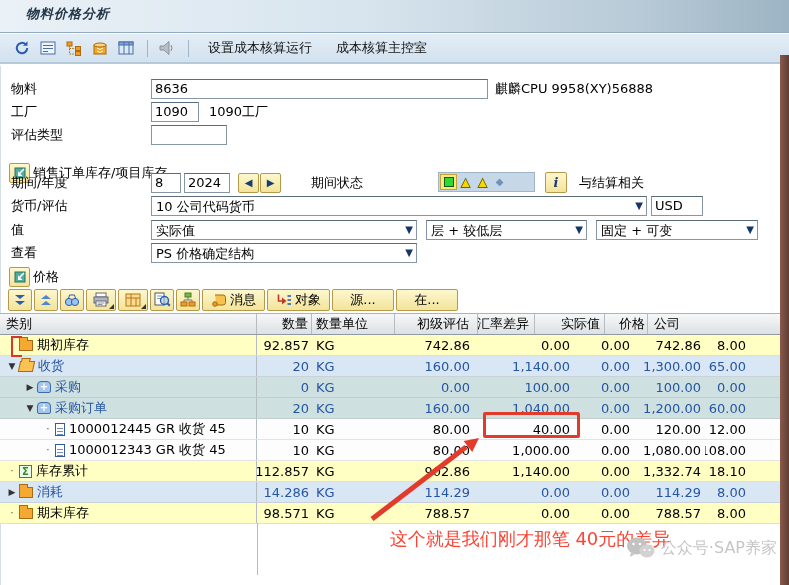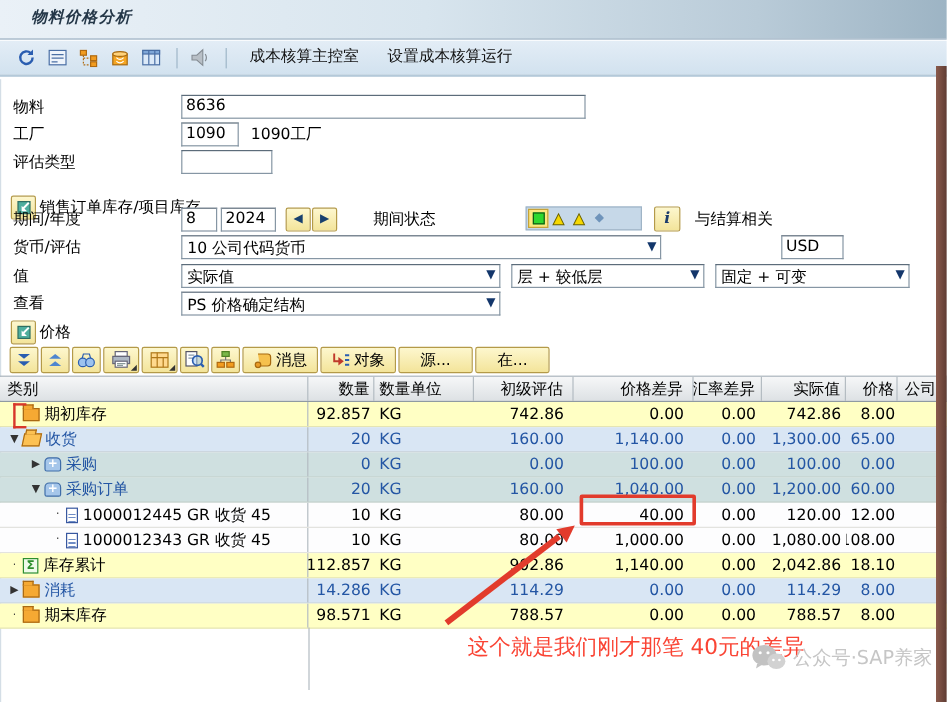--- a/index.html
+++ b/index.html
@@ -142,31 +142,32 @@
       </svg>
   </span>
   <span class="tbsep"></span>
   <span class="tbicon">
     <svg width="18" height="16">
         <path d="M2 6h4l5-4.5v13L6 10H2z" fill="#b8bfc6" stroke="#848b92" stroke-width="0.9"></path>
         <path d="M13 5q2 3 0 6" fill="none" stroke="#848b92"></path>
       </svg>
   </span>
   <span class="tbsep"></span>
+  <span class="tbtextbtn">设置成本核算运行</span>
   <span class="tbtextbtn">成本核算主控室</span>
-  <span class="tbtextbtn">设置成本核算运行</span>
 </div>
 
 <div class="screen-edge"></div>
 
 <div class="content">
 
   <div class="frow" style="top:12px; width:780px;">
     <span class="flabel">物料</span>
     <input class="sapinput" style="left: 150px; width: 337px;" value="8636">
+    <span class="desc" style="left:494px;">麒麟CPU 9958(XY)56888</span>
   </div>
 
   <div class="frow" style="top:35px; width:780px;">
     <span class="flabel">工厂</span>
     <input class="sapinput" style="left: 150px; width: 48px;" value="1090">
     <span class="desc" style="left:208px;">1090工厂</span>
   </div>
 
   <div class="frow" style="top:58px; width:780px;">
     <span class="flabel">评估类型</span>
@@ -204,21 +205,21 @@
       <span class="stile">
           <span class="dia-blue">◆</span>
         </span>
     </span>
     <span class="ybtn infobtn">i</span>
     <span class="flabel" style="left:578px;">与结算相关</span>
   </div>
 
   <div class="frow" style="top:129px; width:780px;">
     <span class="flabel">货币/评估</span>
-    <span class="combo" style="left:150px; width:400px;">
+    <span class="combo" style="left:150px; width:496px;">
       <span>10 公司代码货币</span>
       <span class="arr">▼</span>
     </span>
     <span class="sapinput" style="left:650px; width:52px; display:inline-flex; align-items:center;">USD</span>
   </div>
 
   <div class="frow" style="top:153px; width:780px;">
     <span class="flabel">值</span>
     <span class="combo" style="left:150px; width:266px;">
       <span>实际值</span>
@@ -334,21 +335,20 @@
     <span>在...</span>
   </span>
 </div>
 
 <div class="ptable">
   <div class="thead">
     <div class="cell c-cat">类别</div>
     <div class="cell col-qty">数量</div>
     <div class="cell col-unit">数量单位</div>
     <div class="cell col-prelim">初级评估</div>
-    <div class="cell col-price_diff">价格差异</div>
     <div class="cell col-exch_diff">汇率差异</div>
     <div class="cell col-actual">实际值</div>
     <div class="cell col-price">价格</div>
     <div class="cell col-company">公司</div>
   </div>
   <div>
       <div class="trow bg-yellow tx-black">
         <div class="cell c-cat ind0">
           <span class="exp">·</span>
           <span class="ric ic-folder"></span>
@@ -442,21 +442,21 @@
         <div class="cell c-cat ind0">
           <span class="exp">·</span>
           <span class="ric ic-sigma">Σ</span>
           <span class="rlabel">库存累计</span>
         </div>
         <div class="cell col-qty">112.857</div>
         <div class="cell col-unit">KG</div>
         <div class="cell col-prelim">902.86</div>
         <div class="cell col-price_diff">1,140.00</div>
         <div class="cell col-exch_diff">0.00</div>
-        <div class="cell col-actual">2,042.86</div>
+        <div class="cell col-actual">1,332.74</div>
         <div class="cell col-price">18.10</div>
         <div class="cell col-company"></div>
       </div>
       <div class="trow bg-blue tx-blue">
         <div class="cell c-cat ind0">
           <span class="exp">▶</span>
           <span class="ric ic-folder"></span>
           <span class="rlabel">消耗</span>
         </div>
         <div class="cell col-qty">14.286</div>

